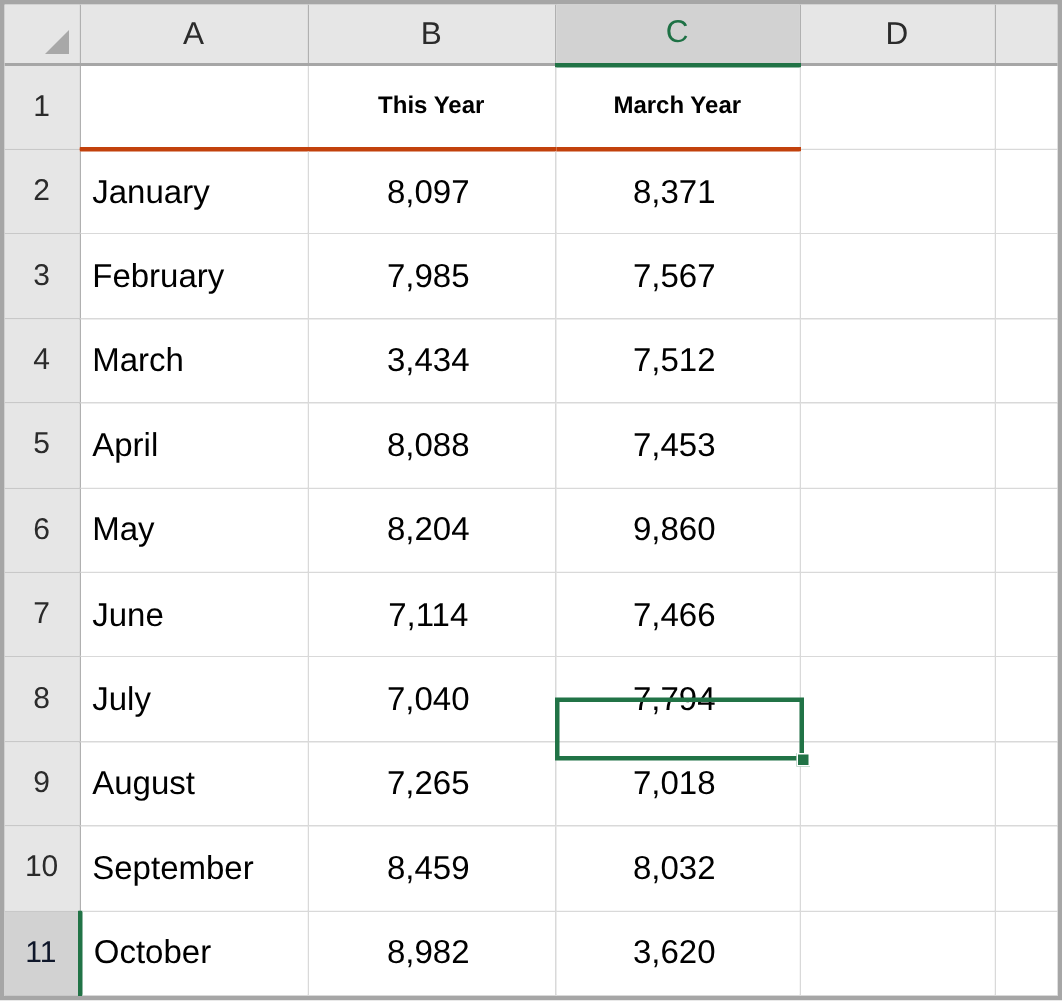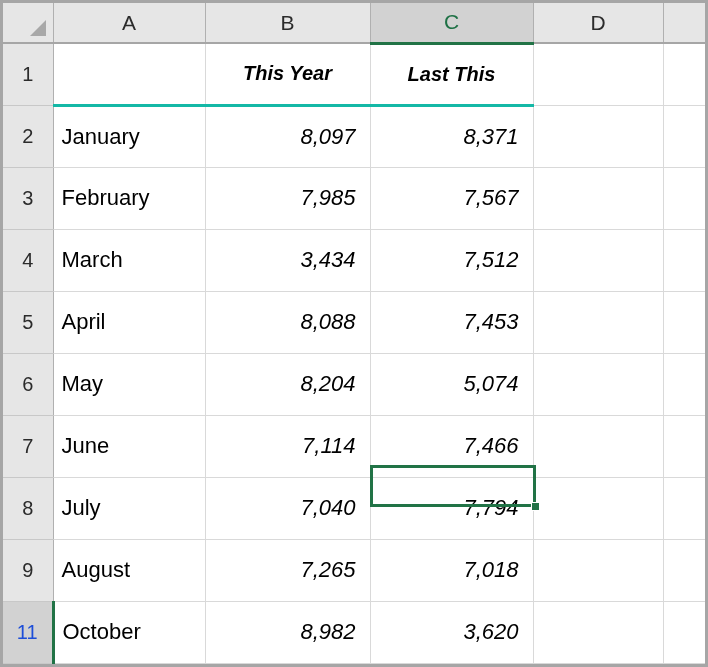--- a/index.html
+++ b/index.html
@@ -75,47 +75,46 @@
     border-bottom: 1px solid #c8c8c8;
     color: #2b2b2b;
     font-size: 20px;
     text-align: center;
     vertical-align: middle;
     padding: 0;
     position: relative;
   }
   td.rowhdr.active {
     background: #d2d2d2;
-    color: #1d4ed8;
+    color: #0f172a;
     border-right: 3px solid #217346;
     margin-left: 24px;
   }
 
   
   td.cell {
     background: #ffffff;
     border-right: 1px solid #d9d9d9;
     border-bottom: 1px solid #d9d9d9;
     font-size: 22px;
     color: #000000;
     vertical-align: middle;
     padding: 0 10px;
     position: relative;
     white-space: nowrap;
     overflow: hidden;
   }
   tr.data-row { height: 40.5px; }
   td.cell.text-left   { text-align: left; padding-left: 8px; margin-top: 16px; }
-  td.cell.text-right  { text-align: right; padding-right: 14px; font-style: italic; }
+  td.cell.text-right  { text-align: center; padding-right: 14px; }
   td.cell.text-center { text-align: center; }
   td.cell.hdr-cell {
     font-weight: bold;
-    font-size: 20px;
-    border-bottom: 3px solid #14b8a6;
-    font-style: italic;
+    font-size: 16px;
+    border-bottom: 3px solid #c2410c;
   }
   td.cell.blank-col {
     border-right: 1px solid #d9d9d9;
   }
 
   
   .selection-box {
     position: absolute;
     border: 3px solid #217346;
     box-sizing: border-box;
@@ -155,21 +154,21 @@
         <th class="colhdr">D</th>
         <th class="colhdr"></th>
       </tr>
     </thead>
     <tbody>
 
       <tr class="data-row">
         <td class="rowhdr">1</td>
         <td class="cell text-left hdr-cell"></td>
         <td class="cell text-center hdr-cell">This Year</td>
-        <td class="cell text-center hdr-cell">Last This</td>
+        <td class="cell text-center hdr-cell">March Year</td>
         <td class="cell blank-col"></td>
         <td class="cell blank-col"></td>
       </tr>
 
       <tr class="data-row">
         <td class="rowhdr">2</td>
         <td class="cell text-left">January</td>
         <td class="cell text-right">8,097</td>
         <td class="cell text-right">8,371</td>
         <td class="cell blank-col"></td>
@@ -200,21 +199,21 @@
         <td class="cell text-right">8,088</td>
         <td class="cell text-right">7,453</td>
         <td class="cell blank-col"></td>
         <td class="cell blank-col"></td>
       </tr>
 
       <tr class="data-row">
         <td class="rowhdr">6</td>
         <td class="cell text-left">May</td>
         <td class="cell text-right">8,204</td>
-        <td class="cell text-right">5,074</td>
+        <td class="cell text-right">9,860</td>
         <td class="cell blank-col"></td>
         <td class="cell blank-col"></td>
       </tr>
 
       <tr class="data-row">
         <td class="rowhdr">7</td>
         <td class="cell text-left">June</td>
         <td class="cell text-right">7,114</td>
         <td class="cell text-right">7,466</td>
         <td class="cell blank-col"></td>
@@ -232,20 +231,28 @@
 
       <tr class="data-row">
         <td class="rowhdr">9</td>
         <td class="cell text-left">August</td>
         <td class="cell text-right">7,265</td>
         <td class="cell text-right">7,018</td>
         <td class="cell blank-col"></td>
         <td class="cell blank-col"></td>
       </tr>
 
+      <tr class="data-row">
+        <td class="rowhdr">10</td>
+        <td class="cell text-left">September</td>
+        <td class="cell text-right">8,459</td>
+        <td class="cell text-right">8,032</td>
+        <td class="cell blank-col"></td>
+        <td class="cell blank-col"></td>
+      </tr>
 
       <tr class="data-row">
         <td class="rowhdr active">11</td>
         <td class="cell text-left">October</td>
         <td class="cell text-right">8,982</td>
         <td class="cell text-right">3,620</td>
         <td class="cell blank-col"></td>
         <td class="cell blank-col"></td>
       </tr>
 

